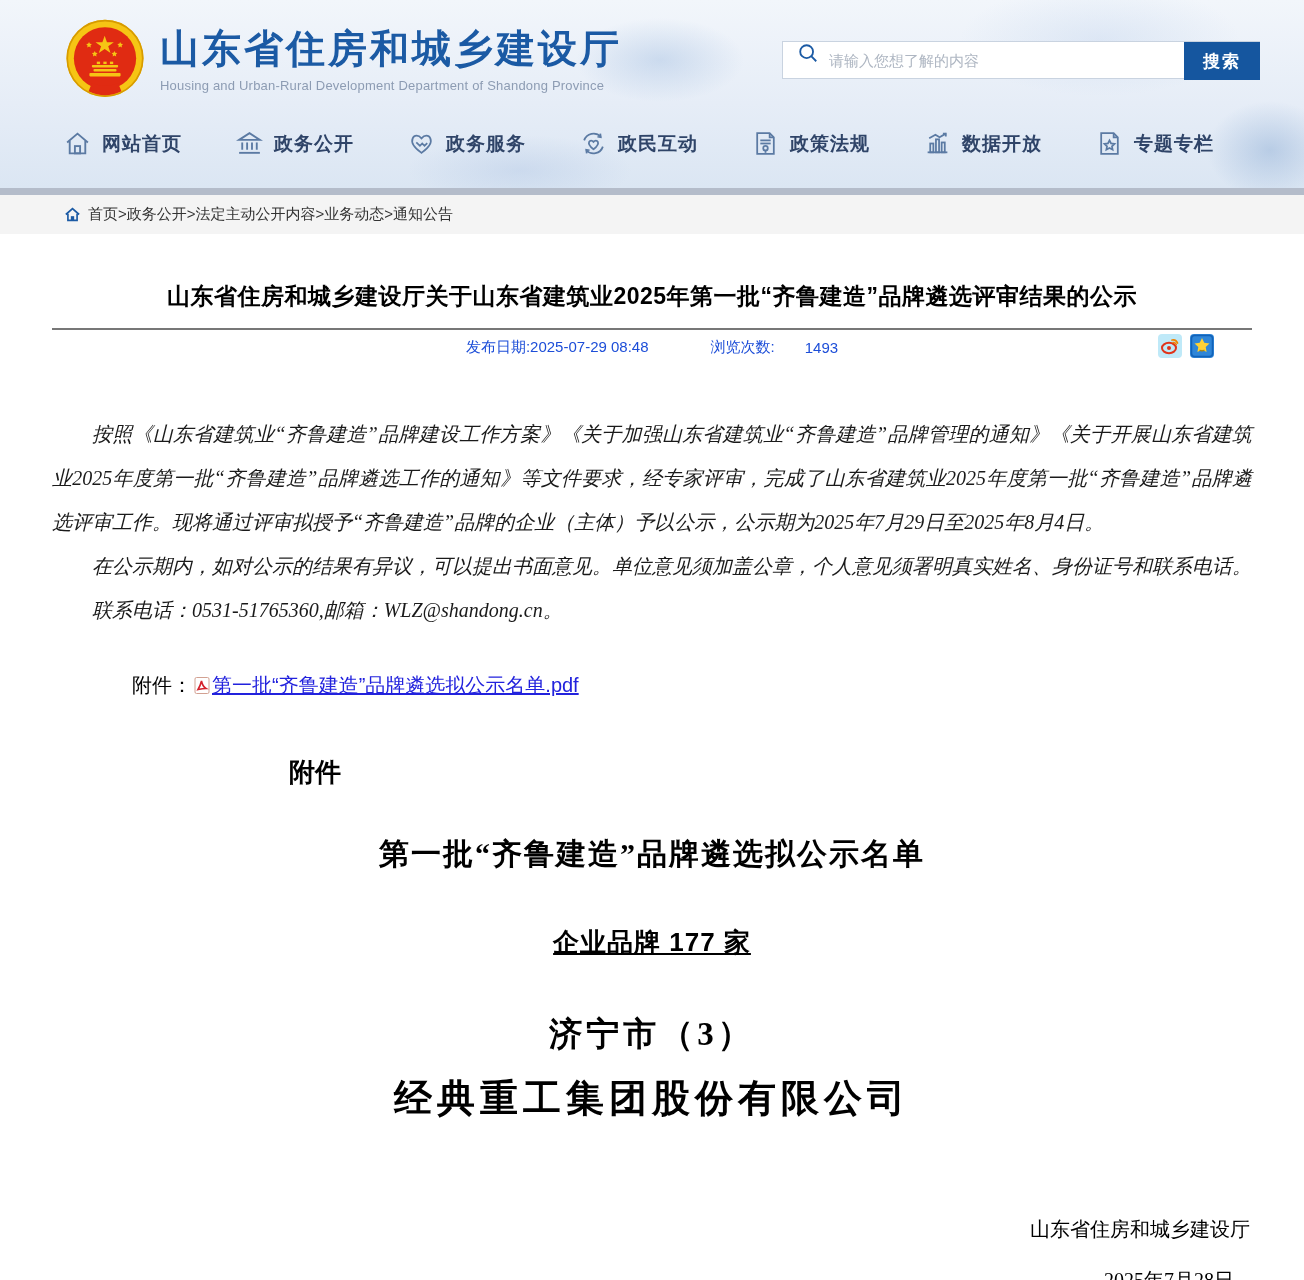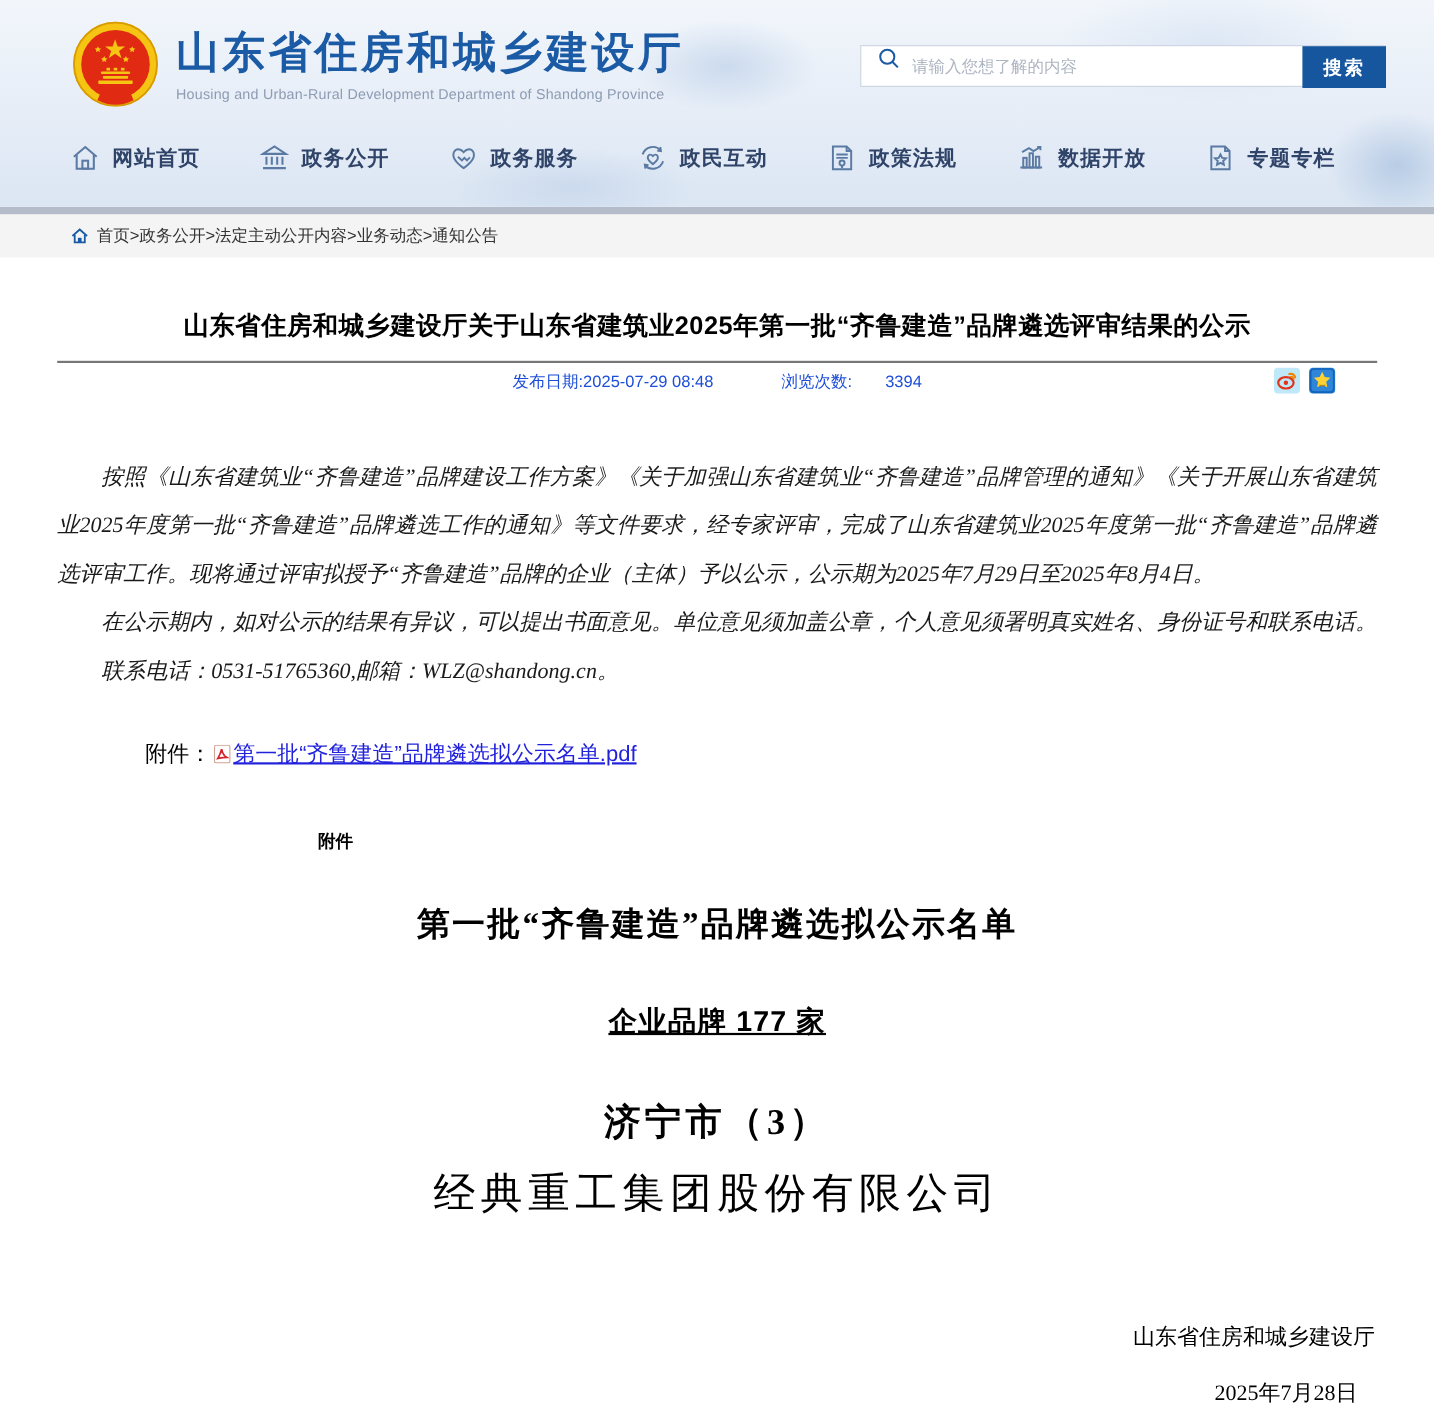--- a/index.html
+++ b/index.html
@@ -55,28 +55,28 @@
 
   .article-body{ margin-top:52px; font-family:"Liberation Serif", serif; font-size:20px; color:#1a1a1a; }
   .article-body p{ text-indent:2em; line-height:44px; text-align:justify;font-style:italic; }
   .attach-row{ margin-top:40px; font-size:20px; display:flex; align-items:center; }
   .attach-row .alabel{ text-indent:2em; padding-left:2em; }
   .pdf-ico{ width:16px; height:17px; margin:0 2px 0 2px; flex:0 0 auto; }
   .attach-link{ color:#2222dd; text-decoration:underline; cursor:pointer; }
 
   
   .doc-block{ margin-top:56px; color:#000; }
-  .doc-appendix{ font-size:16px; font-weight:bold; margin-left:237px; font-family:"Liberation Sans", sans-serif; }
+  .doc-appendix{ font-size:26px; font-weight:bold; margin-left:237px; font-family:"Liberation Sans", sans-serif; }
   .doc-title{ text-align:center; font-size:30px; font-weight:bold; margin-top:44px;
     font-family:"Liberation Serif", serif; letter-spacing:2px; }
   .doc-count{ text-align:center; font-size:26px; font-weight:bold; margin-top:50px;
     font-family:"Liberation Sans", sans-serif; letter-spacing:1px;text-decoration:underline; }
   .doc-city{ text-align:center; font-size:33px; font-weight:bold; margin-top:52px;
     font-family:"Liberation Serif", serif; letter-spacing:4px; }
-  .doc-company{ text-align:center; font-size:38px; font-weight:normal; margin-top:16px;
+  .doc-company{ text-align:center; font-size:38px; font-weight:bold; margin-top:16px;
     font-family:"Liberation Serif", serif; letter-spacing:5px; }
   .doc-sign{ text-align:right; font-size:20px; margin-top:92px; font-family:"Liberation Serif", serif; padding-right:2px; }
   .doc-date{ text-align:right; font-size:20px; margin-top:24px; font-family:"Liberation Serif", serif; padding-right:18px; padding-bottom:26px; }
 </style>
 </head>
 <body>
 
 <div class="site-header">
   <div class="header-top">
     <div class="logo-wrap">
@@ -198,21 +198,21 @@
   <span class="crumb-text">首页&gt;政务公开&gt;法定主动公开内容&gt;业务动态&gt;通知公告</span>
 </div>
 
 <div class="container">
   <h1 class="article-title">山东省住房和城乡建设厅关于山东省建筑业2025年第一批“齐鲁建造”品牌遴选评审结果的公示</h1>
   <hr class="title-rule">
 
   <div class="meta-row">
     <span class="meta-pub">发布日期:2025-07-29 08:48</span>
     <span class="meta-views-label">浏览次数:</span>
-    <span class="meta-views">3394</span>
+    <span class="meta-views">1493</span>
     <span class="share-icons">
       <svg viewBox="0 0 24 24">
         <rect x="0" y="0" width="24" height="24" rx="4" fill="#bfe9f8"></rect>
         <ellipse cx="11" cy="14" rx="7" ry="5.2" fill="none" stroke="#e0331a" stroke-width="2"></ellipse>
         <circle cx="11" cy="14" r="2" fill="#e0331a"></circle>
         <path d="M14 6 Q18 5 19.5 9" fill="none" stroke="#f08300" stroke-width="1.8" stroke-linecap="round"></path>
         <path d="M15 8.5 Q17.5 8 18.3 10.5" fill="none" stroke="#f08300" stroke-width="1.5" stroke-linecap="round"></path>
       </svg>
       <svg viewBox="0 0 24 24">
         <rect x="0" y="0" width="24" height="24" rx="4" fill="#2f86d8"></rect>

